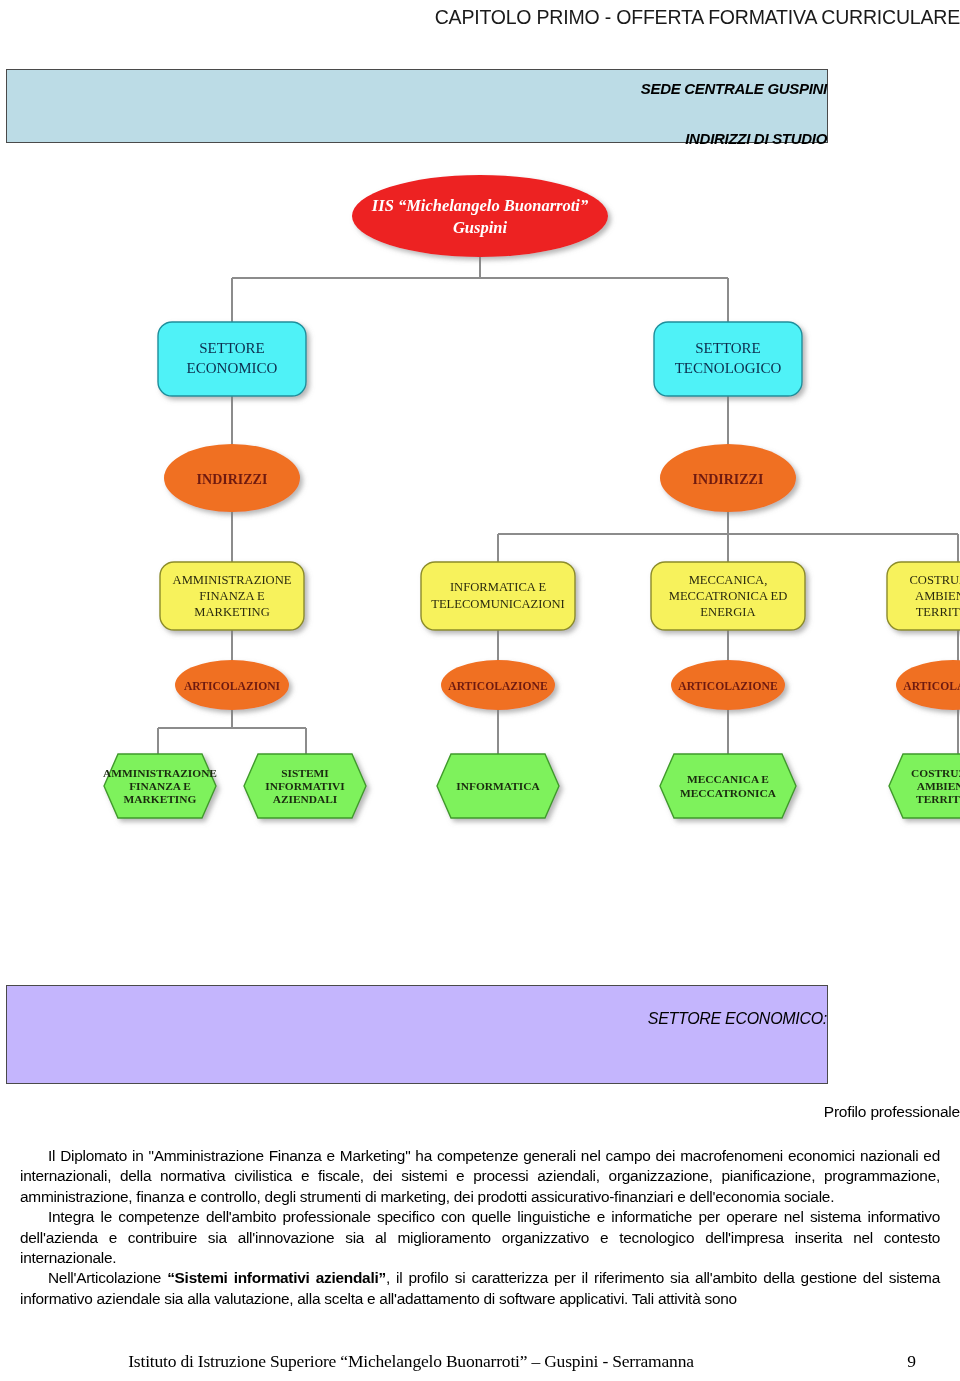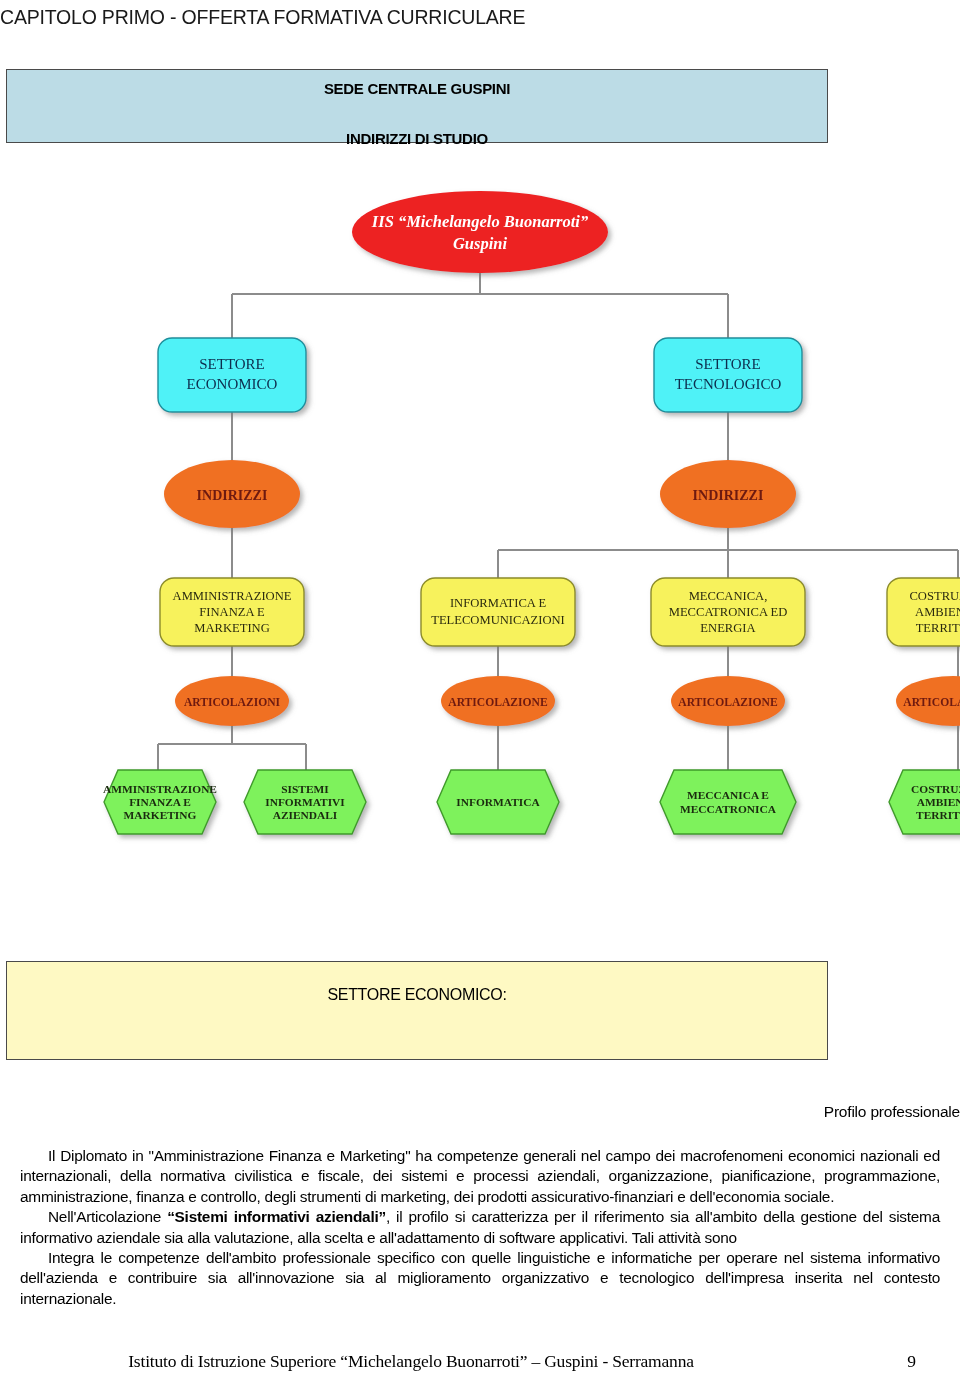--- a/index.html
+++ b/index.html
@@ -12,55 +12,56 @@
     position: relative;
     font-family: "Liberation Sans", sans-serif;
     color: #000000;
     overflow: hidden;
   }
 
   
   .chapter-title {
     position: absolute;
     top: 6px; left: 0; width: 960px;
-    text-align: left;
+    text-align: right;
     font-size: 19.5px;
     letter-spacing: -0.2px;
     color: #1a1a1a;
     white-space: nowrap;
   }
 
   
   .banner {
     position: absolute;
     left: 6px; width: 822px;
     border: 1px solid #4a4a4a;
-    text-align: center;
+    text-align: right;
     font-weight: bold;
     letter-spacing: -0.3px;
+    font-style: italic;
   }
   .banner-top {
     top: 69px; height: 74px;
     background: #bcdce6;
   }
   .banner-top .l1 { margin-top: 10px; font-size: 15px; }
   .banner-top .l2 { margin-top: 33px; font-size: 15px; }
 
   .banner-mid {
-    top: 961px; height: 99px;
-    background: #fef9c3;
+    top: 985px; height: 99px;
+    background: #c4b5fd;
     font-weight: normal;
   }
   .banner-mid .l1 { margin-top: 24px; font-size: 16px; }
   .banner-mid .l2 { margin-top: 7px; font-size: 16px; }
 
   
   .diagram {
     position: absolute;
-    top: 150px; left: 0;
+    top: 134px; left: 0;
     width: 960px; height: 700px;
   }
   .diagram svg { display: block; }
 
   
   .subtitle {
     position: absolute;
     top: 1103px; left: 0; width: 960px;
     text-align: right;
     font-size: 15.5px;
@@ -248,20 +249,20 @@
 </div>
 
 <div class="banner banner-mid">
   <div class="l1">SETTORE ECONOMICO:</div>
 </div>
 
 <div class="subtitle">Profilo professionale</div>
 
 <div class="bodytext">
   <p class="ind">Il Diplomato in "Amministrazione Finanza e Marketing" ha competenze generali nel campo dei macrofenomeni economici nazionali ed internazionali, della normativa civilistica e fiscale, dei sistemi e processi aziendali, organizzazione, pianificazione, programmazione, amministrazione, finanza e controllo, degli strumenti di marketing, dei prodotti assicurativo-finanziari e dell'economia sociale.</p>
+  <p class="ind">Integra le competenze dell'ambito professionale specifico con quelle linguistiche e informatiche per operare nel sistema informativo dell'azienda e contribuire sia all'innovazione sia al miglioramento organizzativo e tecnologico dell'impresa inserita nel contesto internazionale.</p>
   <p class="ind"><span>Nell'Articolazione </span><b>“Sistemi informativi aziendali”</b><span>, il profilo si caratterizza per il riferimento sia all'ambito della gestione del sistema informativo aziendale sia alla valutazione, alla scelta e all'adattamento di software applicativi. Tali attività sono</span></p>
-  <p class="ind">Integra le competenze dell'ambito professionale specifico con quelle linguistiche e informatiche per operare nel sistema informativo dell'azienda e contribuire sia all'innovazione sia al miglioramento organizzativo e tecnologico dell'impresa inserita nel contesto internazionale.</p>
 </div>
 
 <div class="footer">
   <div class="fnote">Istituto di Istruzione Superiore “Michelangelo Buonarroti” – Guspini - Serramanna</div>
   <div class="fpage">9</div>
 </div>
 
 </body></html>

